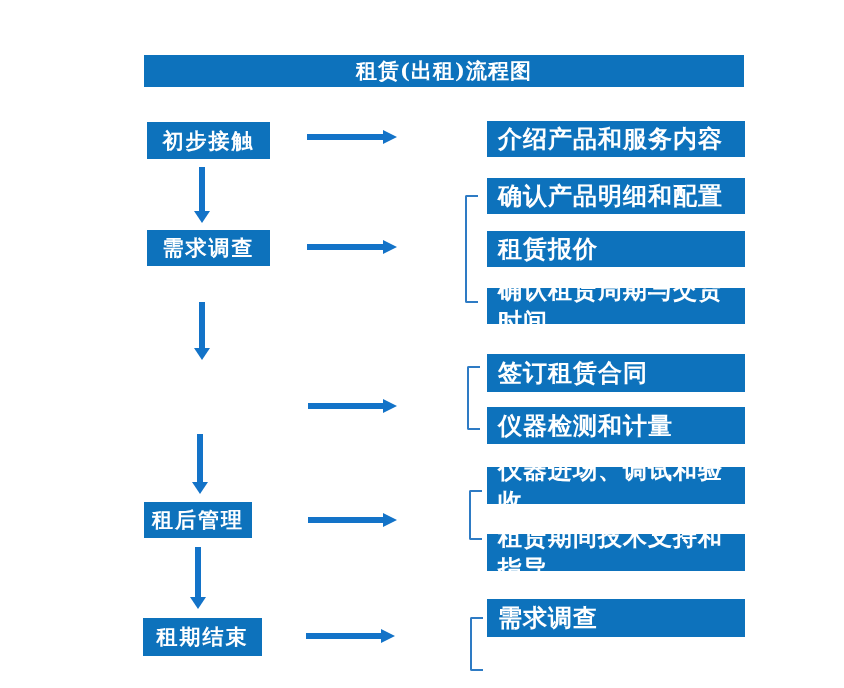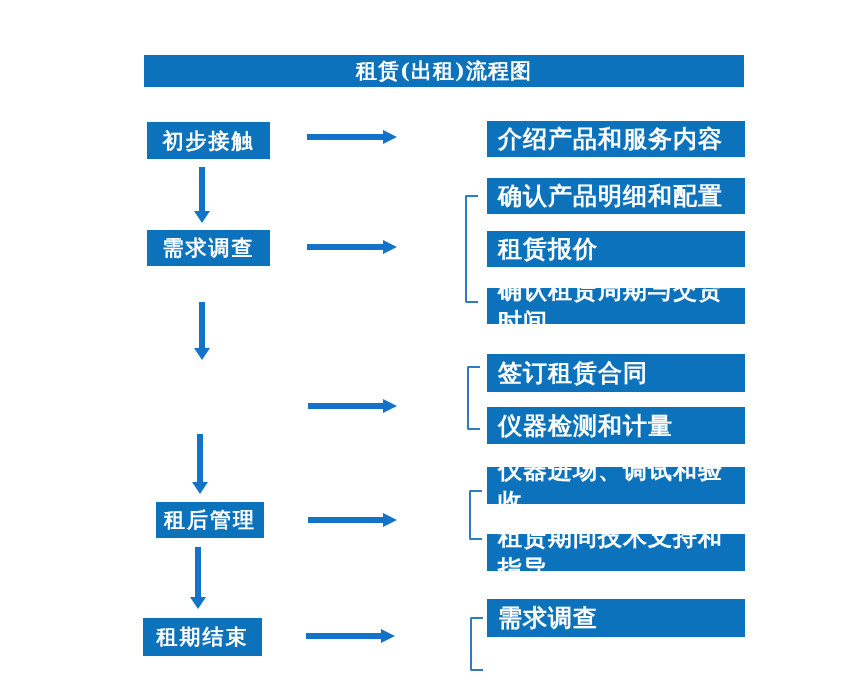--- a/index.html
+++ b/index.html
@@ -72,21 +72,21 @@
 <body>
 
 <div class="canvas">
 
   <div class="title-bar">
     <span>租赁(出租)流程图</span>
   </div>
 
   <div class="step" style="left:103px;top:78px;width:123px;height:37px">初步接触</div>
   <div class="step" style="left:103px;top:186px;width:123px;height:36px">需求调查</div>
-  <div class="step" style="left:112px;top:458px;width:108px;height:36px">租后管理</div>
+  <div class="step" style="left:100px;top:458px;width:108px;height:36px">租后管理</div>
   <div class="step" style="left:99px;top:574px;width:119px;height:38px">租期结束</div>
 
   <div class="v-arrow" style="left:150px;top:123px;height:56px"></div>
   <div class="v-arrow" style="left:150px;top:258px;height:58px"></div>
   <div class="v-arrow" style="left:148px;top:390px;height:60px"></div>
   <div class="v-arrow" style="left:146px;top:503px;height:62px"></div>
 
   <div class="h-arrow" style="left:263px;top:86px;width:90px"></div>
   <div class="h-arrow" style="left:263px;top:196px;width:90px"></div>
   <div class="h-arrow" style="left:264px;top:355px;width:89px"></div>

